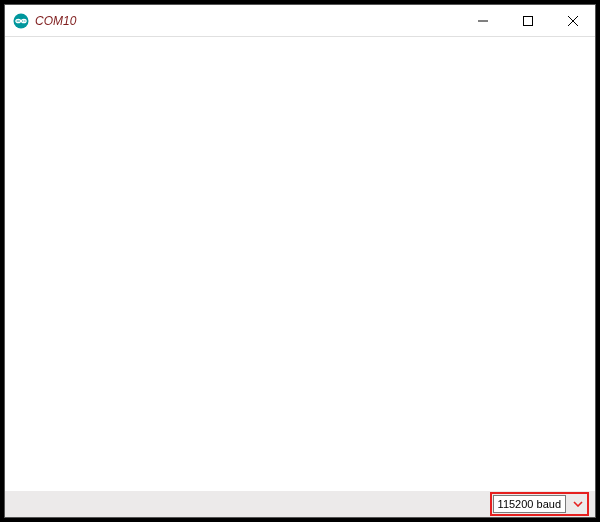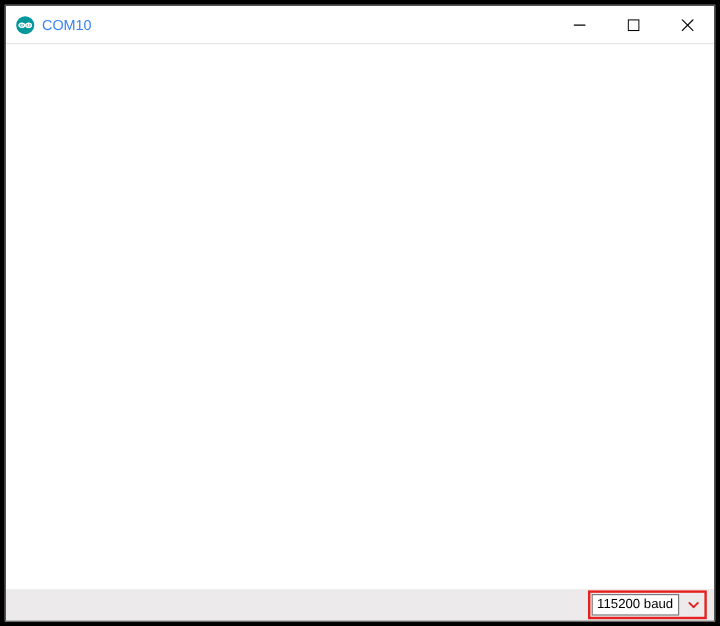--- a/index.html
+++ b/index.html
@@ -42,21 +42,22 @@
       margin-right: 6px;
       display: flex;
       align-items: center;
       justify-content: center;
     }
     .app-icon svg {
       display: block;
     }
     .title-text {
       font-size: 12px;
-      color: #3b82f6;
+      color: #7f1d1d;
+      font-style: italic;
     }
     .window-controls {
       display: flex;
       height: 100%;
     }
     .win-btn {
       width: 45px;
       height: 100%;
       display: flex;
       align-items: center;

